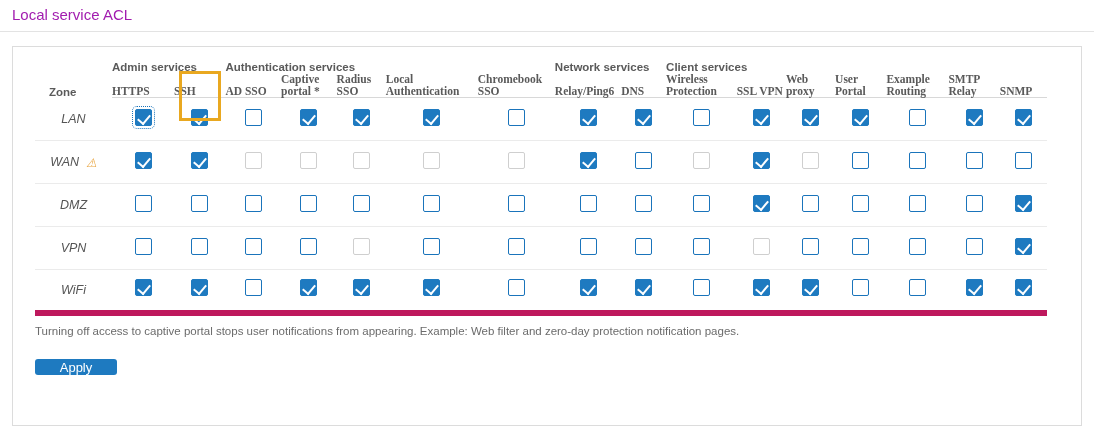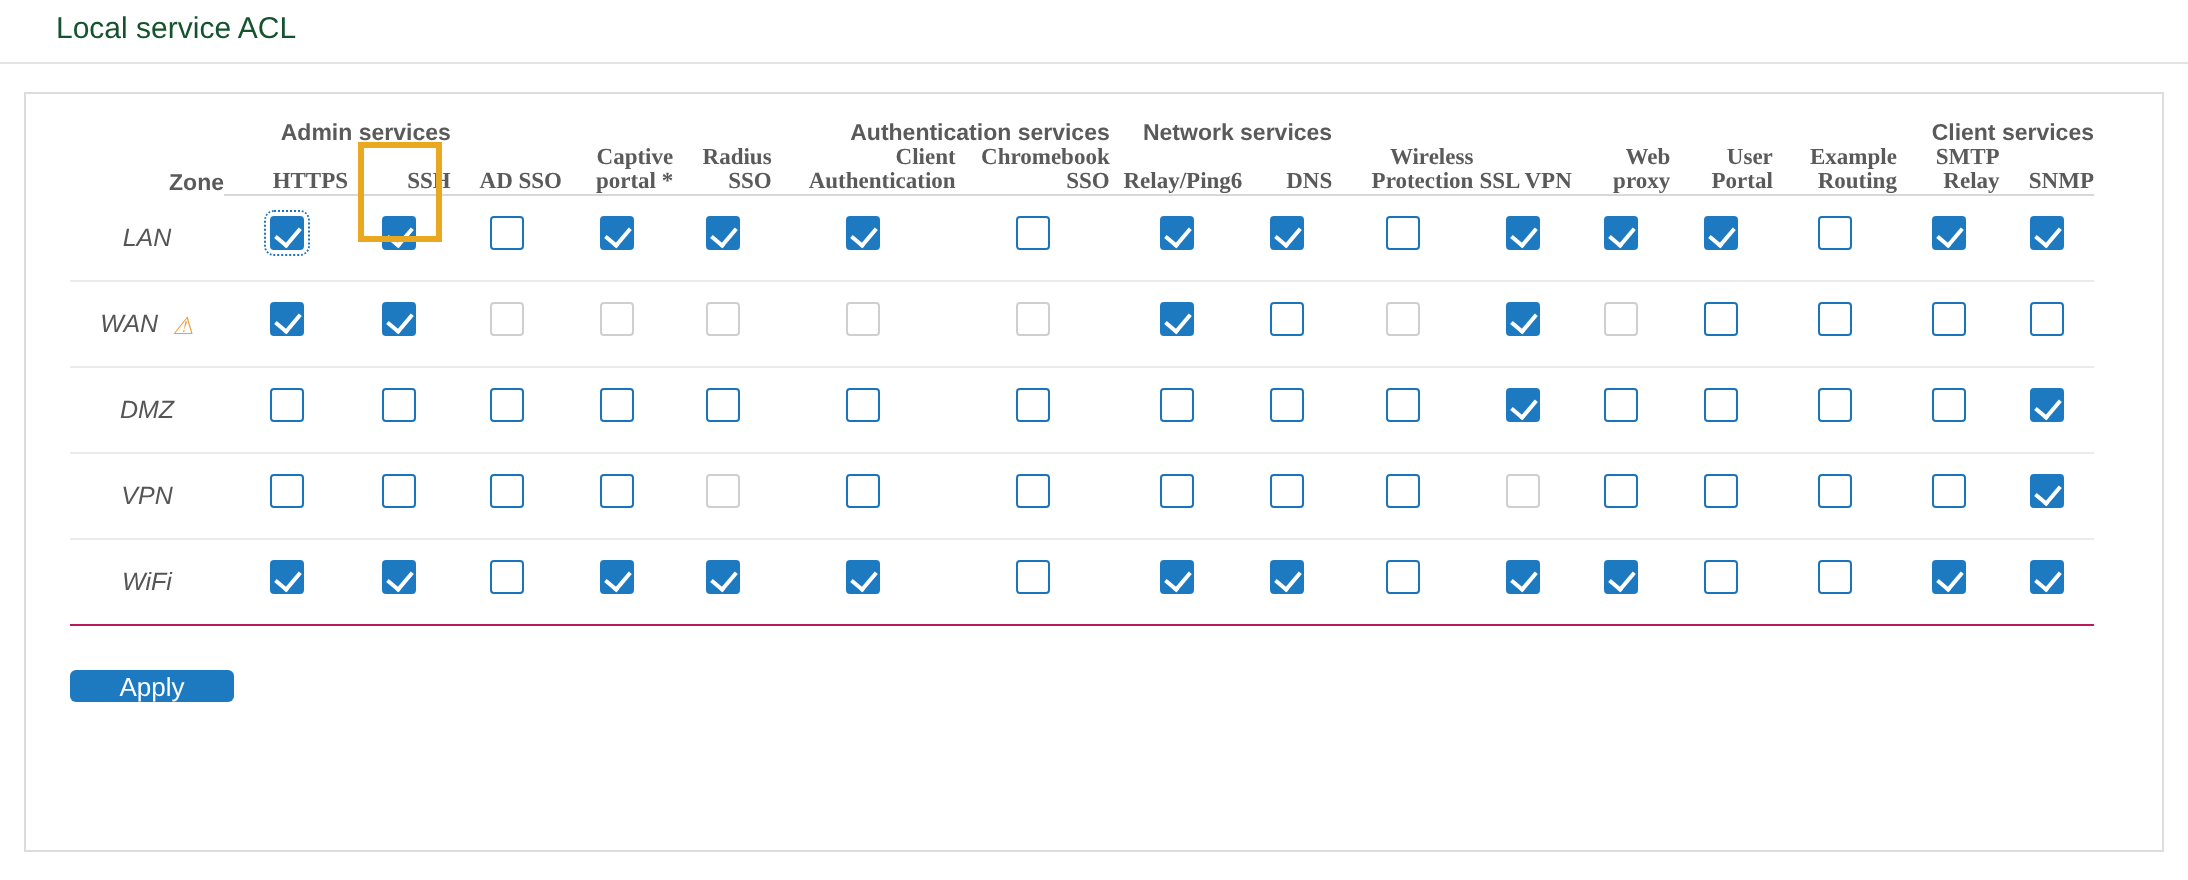--- a/index.html
+++ b/index.html
@@ -6,22 +6,22 @@
   html, body {
     margin: 0; padding: 0;
     width: 1094px; height: 440px;
     background: #ffffff;
     font-family: "Liberation Sans", sans-serif;
     color: #4a4a4a;
     overflow: hidden;
   }
   .page-title {
     font-size: 15px;
-    color: #14532d;
-    padding: 6px 0 8px 28px;
+    color: #a21caf;
+    padding: 6px 0 8px 12px;
     border-bottom: 1px solid #e3e3e3;
     font-weight: 400;
   }
   .panel {
     margin: 14px 12px 0 12px;
     border: 1px solid #dcdcdc;
     background: #fff;
     height: 380px;
     position: relative;
   }
@@ -32,21 +32,21 @@
     border-collapse: collapse;
     width: 1012px;
     table-layout: fixed;
   }
   table.acl thead th {
     vertical-align: bottom;
     font-size: 11.5px;
     font-weight: bold;
     color: #5a5a5a;
     padding: 0;
-    text-align: right;
+    text-align: left;
   }
   .group-row th {
     text-align: left;
     font-size: 12px;
     font-weight: bold;
     color: #5a5a5a;
     padding: 0 0 10px 2px;
     white-space: nowrap;
   }
   .sub-row th {
@@ -63,21 +63,21 @@
     padding-left: 14px !important;
     vertical-align: middle;
   }
   thead tr.sub-row th { border-bottom: 1px solid #d8d8d8; font-family: Liberation Serif, serif; }
   table.acl tbody td {
     border-bottom: 1px solid #ebebeb;
     height: 43px;
     text-align: center;
     padding: 0;
   }
-  table.acl tbody tr:last-child td { border-bottom: 1px solid #be185d; }
+  table.acl tbody tr:last-child td { border-bottom: 6px solid #be185d; }
   td.zone-cell {
     text-align: left;
     padding-left: 14px;
     font-size: 12.5px;
     color: #555;
     font-style: italic;
   }
   .warn-icon {
     display: inline-block;
     margin-left: 7px;
@@ -179,21 +179,21 @@
             <th colspan="5">Authentication services</th>
             <th colspan="2">Network services</th>
             <th colspan="7">Client services</th>
           </tr>
         <tr class="sub-row">
             <th>HTTPS</th>
             <th>SSH</th>
             <th>AD SSO</th>
             <th>Captive portal *</th>
             <th>Radius SSO</th>
-            <th>Client Authentication</th>
+            <th>Local Authentication</th>
             <th>Chromebook SSO</th>
             <th>Relay/Ping6</th>
             <th>DNS</th>
             <th>Wireless Protection</th>
             <th>SSL VPN</th>
             <th>Web proxy</th>
             <th>User Portal</th>
             <th>Example Routing</th>
             <th>SMTP Relay</th>
             <th>SNMP</th>
@@ -292,15 +292,16 @@
             <td><span class="cb checked"></span></td>
             <td><span class="cb"></span></td>
             <td><span class="cb"></span></td>
             <td><span class="cb checked"></span></td>
             <td><span class="cb checked"></span></td>
           </tr>
         </tbody>
     </table>
   </div>
 
+  <div class="note">Turning off access to captive portal stops user notifications from appearing. Example: Web filter and zero-day protection notification pages.</div>
 
   <button class="apply-btn">Apply</button>
 </div>
 
 </body></html>

